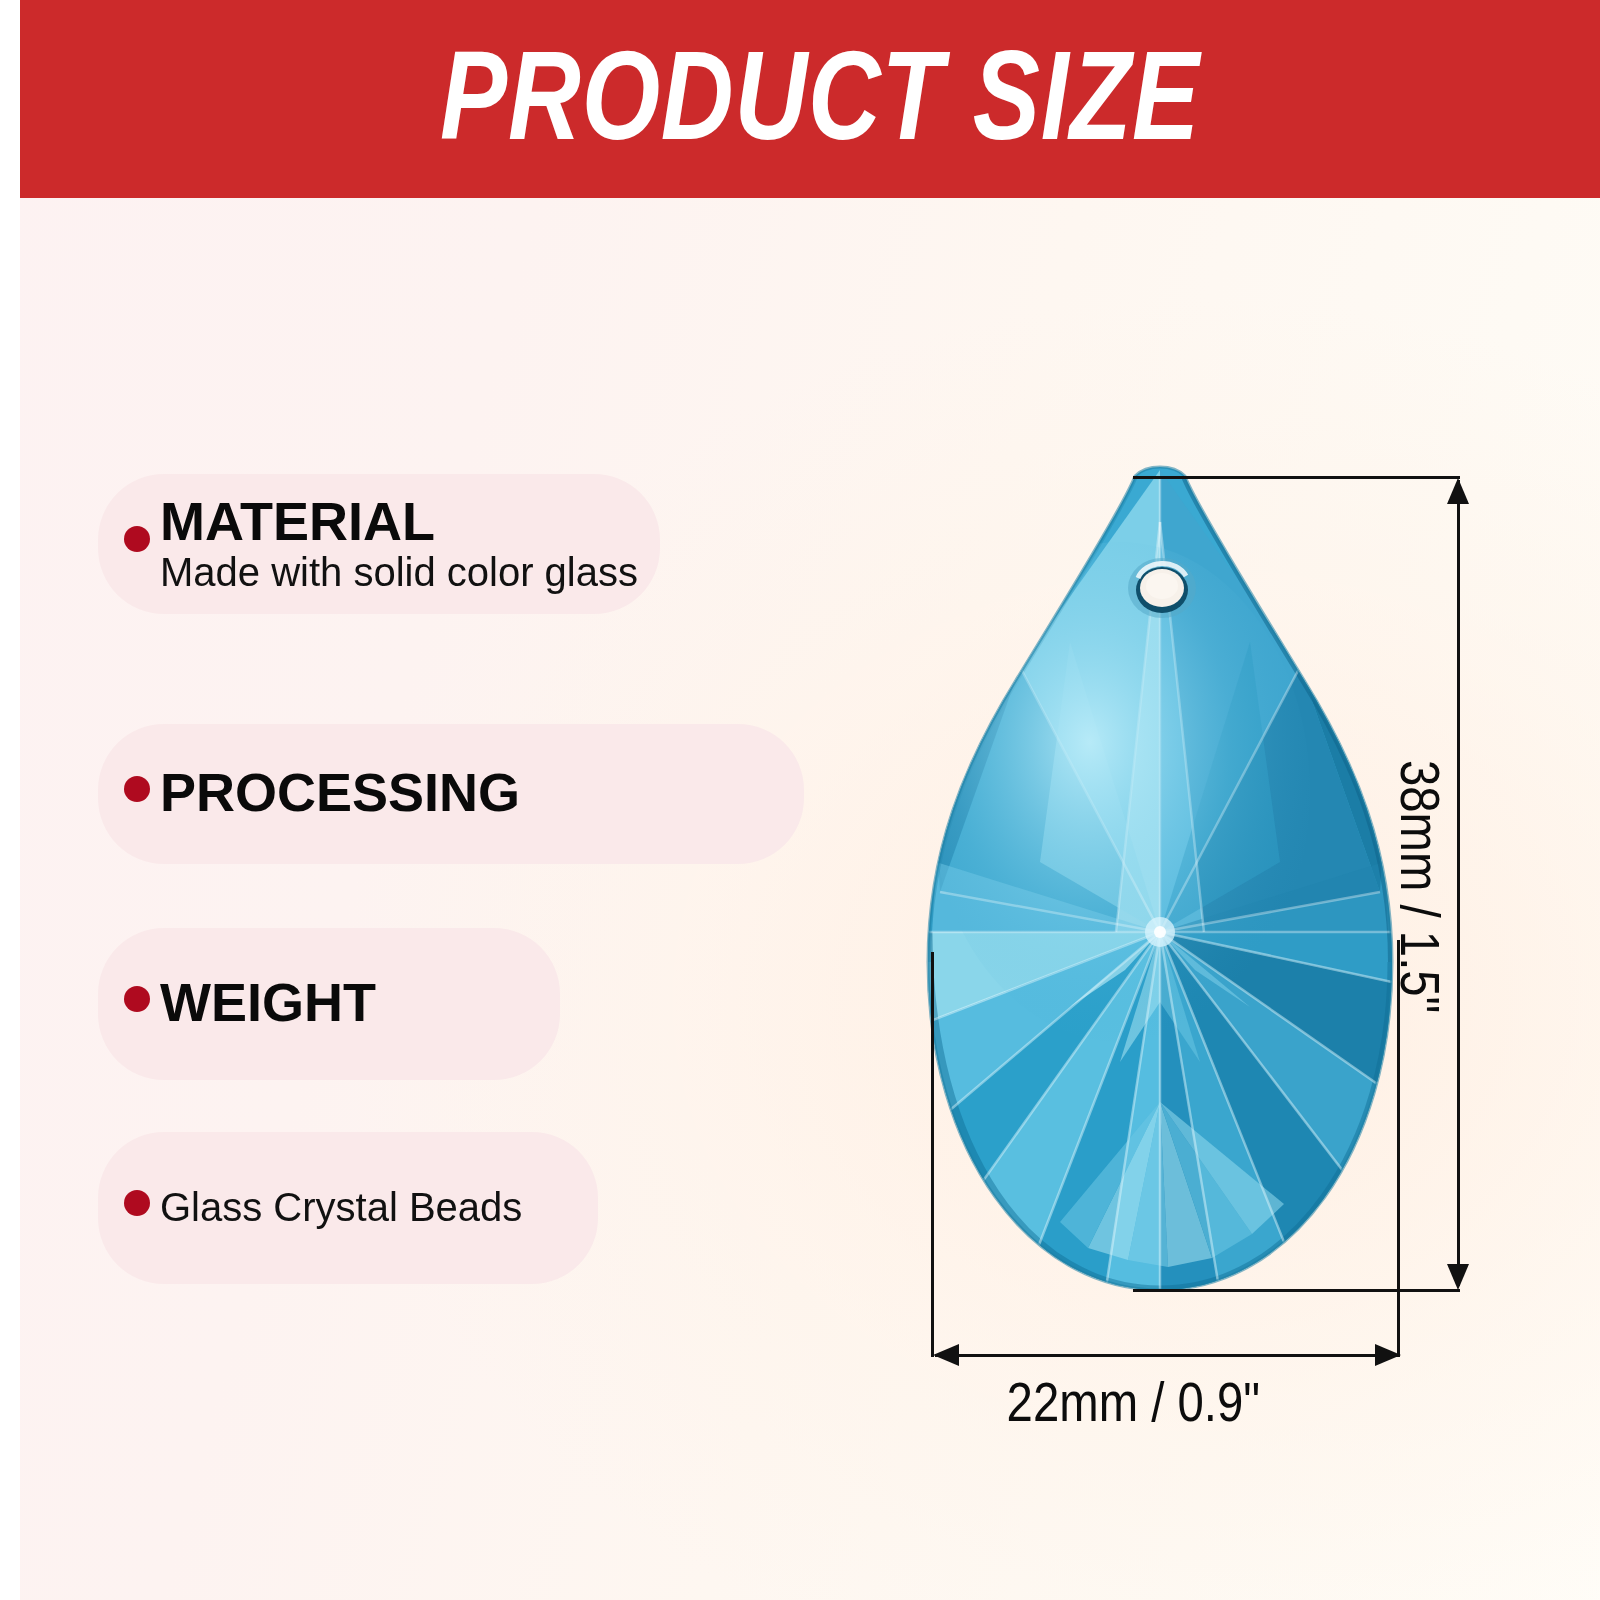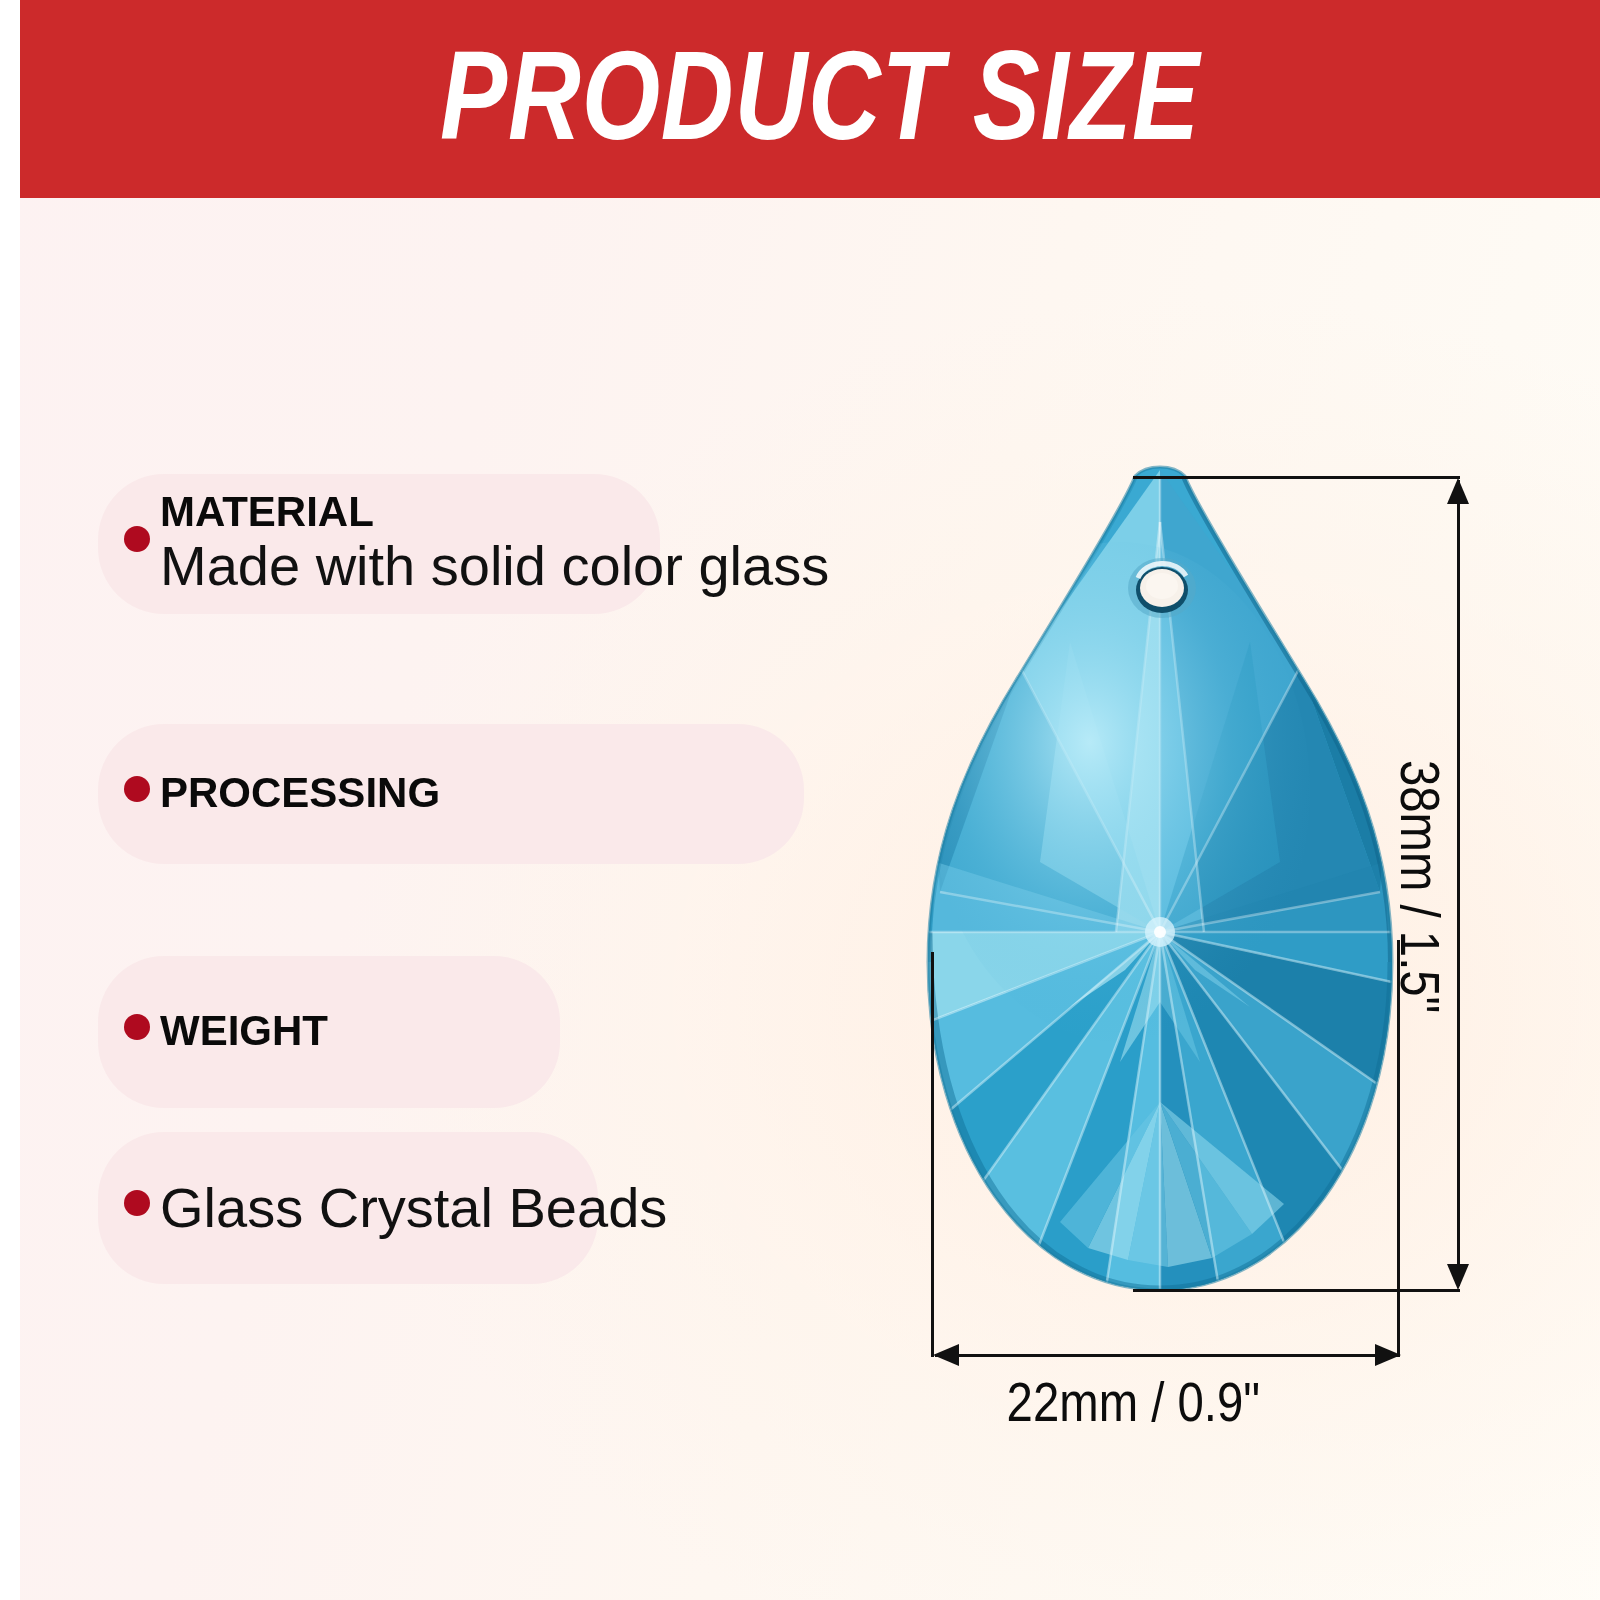--- a/index.html
+++ b/index.html
@@ -69,42 +69,42 @@
     position: absolute;
     left: 26px;
     width: 26px;
     height: 26px;
     border-radius: 50%;
     background: #af0a1f;
   }
   .pill-title {
     font-family: "Liberation Sans", sans-serif;
     font-weight: bold;
-    font-size: 42px;
+    font-size: 54px;
     line-height: 1.02;
     color: #0a0a0a;
     white-space: nowrap;
     margin: 0 0 2px 18px;
   }
   .pill-sub {
     font-family: "Liberation Sans", sans-serif;
     font-weight: normal;
-    font-size: 56px;
+    font-size: 40px;
     line-height: 1.08;
     color: #111111;
     white-space: nowrap;
     margin: 0 0 0 18px;
   }
 
   
   #pill-material   { left: 78px;  top: 474px;  width: 562px; height: 140px; }
   #pill-material .bullet   { top: 52px; }
   #pill-processing { left: 78px;  top: 724px;  width: 706px; height: 140px; }
   #pill-processing .bullet { top: 52px; }
-  #pill-weight     { left: 78px;  top: 956px;  width: 462px; height: 152px; }
+  #pill-weight     { left: 78px;  top: 928px;  width: 462px; height: 152px; }
   #pill-weight .bullet     { top: 58px; }
   #pill-pcs        { left: 78px;  top: 1132px; width: 500px; height: 152px; }
   #pill-pcs .bullet        { top: 58px; }
 
   
   #crystal-wrap {
     position: absolute;
     left: 900px;
     top: 462px;
     width: 480px;

